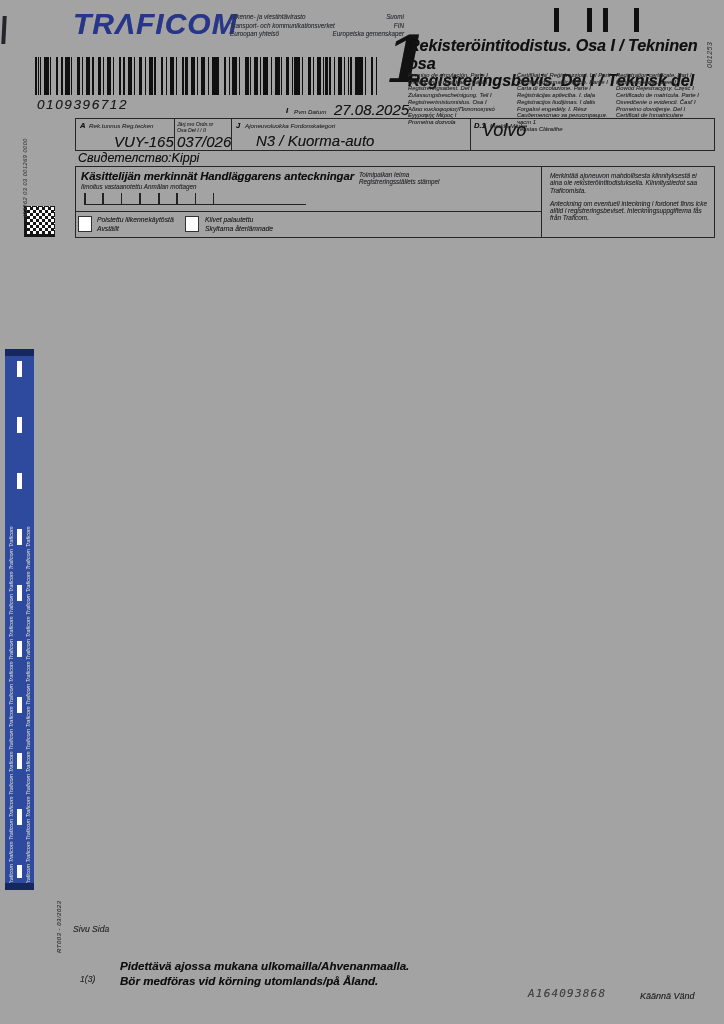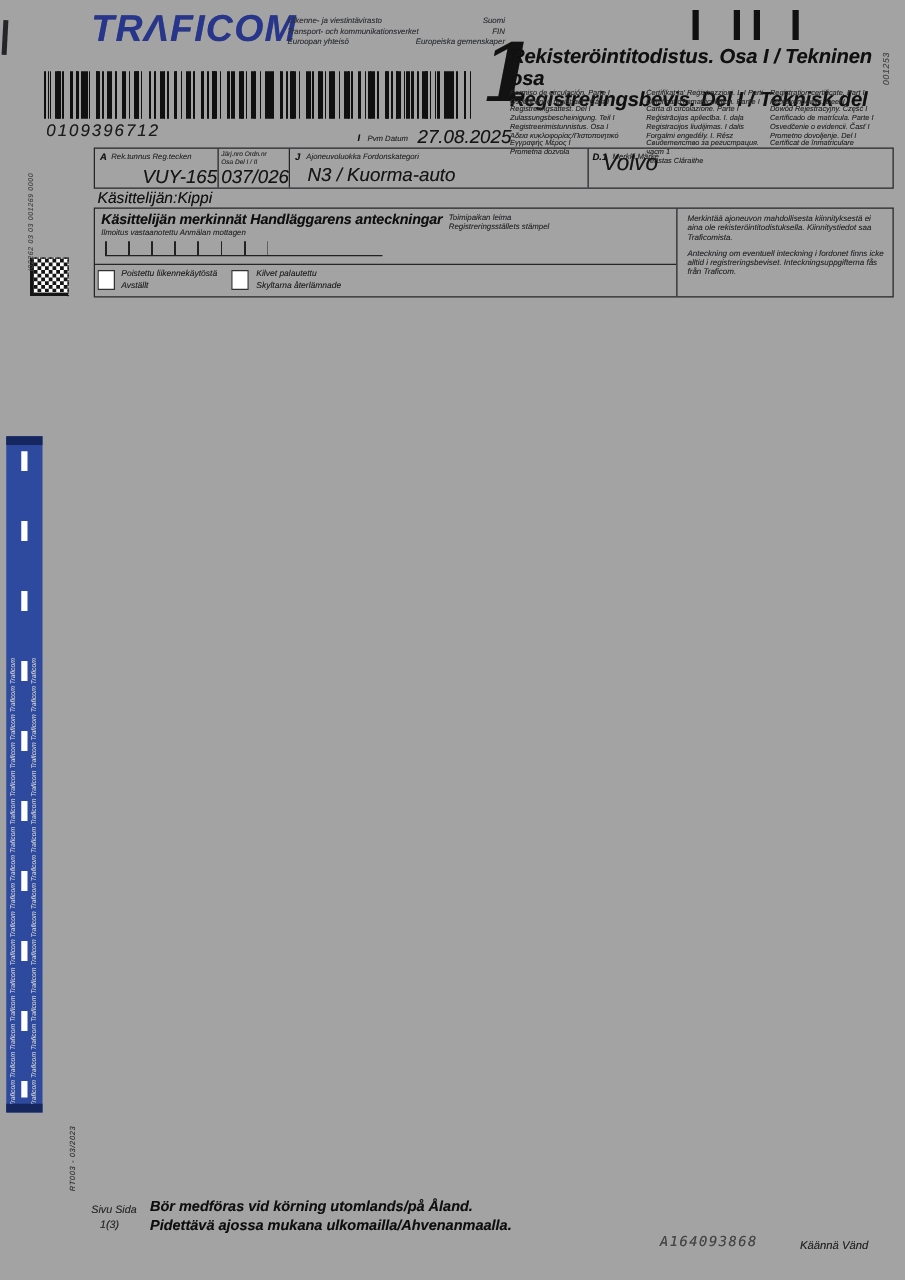--- a/index.html
+++ b/index.html
@@ -156,28 +156,28 @@
     <span class="abs fvalue" style="left:6px;top:14px;margin-left:32px;">VUY-165</span>
 
     <span class="abs flabel-sm" style="left:101px;top:3px;">
       <span>Järj.nro  Ordn.nr</span><br>
       <span>Osa Del I / II</span>
     </span>
     <span class="abs fvalue" style="left:101px;top:14px;">037/026</span>
 
     <span class="abs fcode" style="left:160px;top:2px;">J</span>
     <span class="abs flabel" style="left:169px;top:3px;">Ajoneuvoluokka  Fordonskategori</span>
-    <span class="abs fvalue" style="left:170px;top:13px;">N3 / Kuorma-auto</span>
+    <span class="abs fvalue" style="left:180px;top:13px;">N3 / Kuorma-auto</span>
 
     <span class="abs fcode" style="left:398px;top:2px;">D.1</span>
     <span class="abs flabel" style="left:414px;top:3px;">Merkki  Märke</span>
     <span class="abs fvalue" style="left:406px;top:1px;font-size:18px;">Volvo</span>
   </div>
 
-  <div class="abs lisal" style="left:78px;top:151px;">Käsittelijän:Kippi</div>
+  <div class="abs lisal" style="left:78px;top:151px;">Свидетелство:Kippi</div>
 
   <div class="abs handler-box" style="left:75px;top:166px;width:640px;height:72px;">
     <div class="vline" style="left:465px;width:1.2px;"></div>
     <div class="hline" style="left:0;top:44px;width:465px;"></div>
 
     <div class="abs handler-title" style="left:5px;top:3px;">Käsittelijän merkinnät Handläggarens anteckningar</div>
     <div class="abs small-label" style="left:283px;top:4px;">
       <span>Toimipaikan leima</span><br>
       <span>Registreringsställets stämpel</span>
     </div>
@@ -211,22 +211,22 @@
   <div class="abs strip" style="left:5px;top:349px;width:29px;height:541px;">
     <div class="strip-cap" style="top:0;"></div>
     <div class="strip-text" style="left:1px;">Traficom  Traficom  Traficom  Traficom  Traficom  Traficom  Traficom  Traficom  Traficom  Traficom  Traficom  Traficom  Traficom  Traficom  Traficom  Traficom</div>
     <div class="strip-dashes"></div>
     <div class="strip-text" style="right:1px;">Traficom  Traficom  Traficom  Traficom  Traficom  Traficom  Traficom  Traficom  Traficom  Traficom  Traficom  Traficom  Traficom  Traficom  Traficom  Traficom</div>
     <div class="strip-cap" style="bottom:0;"></div>
   </div>
 
   <div class="abs vtext edge-code" style="left:56px;top:897px;height:56px;font-size:6px;color:#333;">RT003 - 03/2023</div>
 
-  <div class="abs page-label" style="left:73px;top:962px;">Sivu Sida</div>
+  <div class="abs page-label" style="left:73px;top:924px;">Sivu Sida</div>
   <div class="abs page-label" style="left:80px;top:974px;">1(3)</div>
   <div class="abs carry" style="left:120px;top:959px;width:330px;">
+    <div>Pidettävä ajossa mukana ulkomailla/Ahvenanmaalla.</div>
     <div>Bör medföras vid körning utomlands/på Åland.</div>
-    <div>Pidettävä ajossa mukana ulkomailla/Ahvenanmaalla.</div>
   </div>
   <div class="abs doc-number" style="left:528px;top:987px;">A164093868</div>
   <div class="abs turn" style="left:640px;top:991px;">Käännä Vänd</div>
 
 </div>
 
 </body></html>

